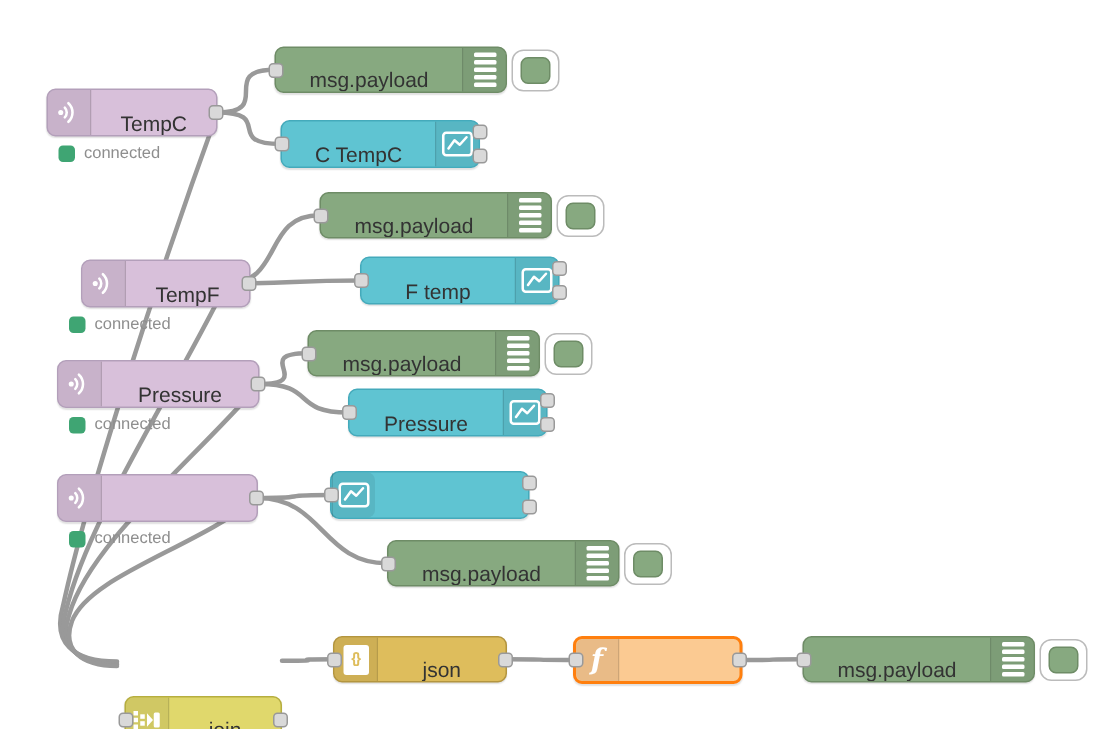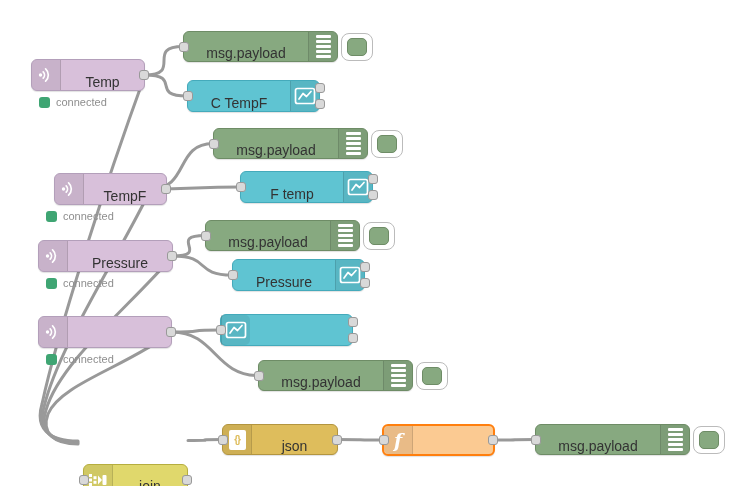--- a/index.html
+++ b/index.html
@@ -57,21 +57,21 @@
     </svg>
   <div id="nodes-layer">
       <div class="node" style="left: 31px; top: 59px; width: 114px; height: 32px; background: rgb(216, 192, 218); border-color: rgb(179, 159, 186);">
         <div class="icon-sec left">
           <svg width="20" height="20" viewBox="0 0 20 20">
             <circle cx="4.5" cy="10" r="1.7" fill="#fff"></circle>
             <path d="M7.2,6.8 A4.6,4.6 0 0 1 7.2,13.2" stroke="#fff" stroke-width="1.7" fill="none" stroke-linecap="round"></path>
             <path d="M9.6,3.8 A8.4,8.4 0 0 1 9.6,16.2" stroke="#fff" stroke-width="1.7" fill="none" stroke-linecap="round"></path>
           </svg>
         </div>
-        <span class="label">Temp</span>
+        <span class="label">TempC</span>
         <span class="port out"></span>
       </div>
       <div class="status" style="left: 39px; top: 96px;">
         <span class="dot"></span>
         <span class="stext">connected</span>
       </div>
       <div class="node" style="left: 183px; top: 31px; width: 155px; height: 31px; background: rgb(135, 169, 128); border-color: rgb(110, 140, 102);">
         <span class="label">msg.payload</span>
         <div class="icon-sec right">
           <span class="dbg-lines">
@@ -81,21 +81,21 @@
             <span></span>
             <span></span>
           </span>
         </div>
         <span class="port in"></span>
         <span class="dbg-toggle">
           <span class="inner"></span>
         </span>
       </div>
       <div class="node" style="left: 187px; top: 80px; width: 133px; height: 32px; background: rgb(95, 196, 210); border-color: rgb(68, 170, 187);">
-        <span class="label">C TempF</span>
+        <span class="label">C TempC</span>
         <div class="icon-sec right">
           <svg width="22" height="20" viewBox="0 0 22 20">
             <rect x="1.5" y="2.5" width="19" height="15" rx="2" stroke="#fff" stroke-width="1.7" fill="none"></rect>
             <polyline points="5,13 9,7.5 12.5,10.5 17,5.5" stroke="#fff" stroke-width="1.7" fill="none" stroke-linecap="round" stroke-linejoin="round"></polyline>
           </svg>
         </div>
         <span class="port in"></span>
         <span class="port out-top"></span>
         <span class="port out-bot"></span>
       </div>

